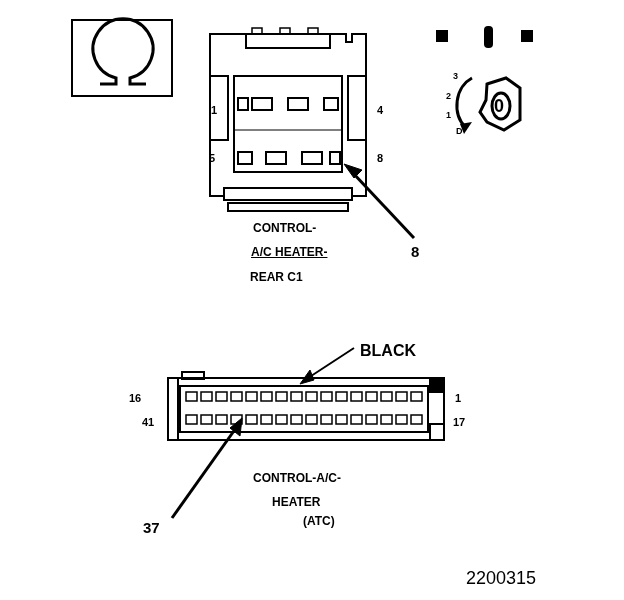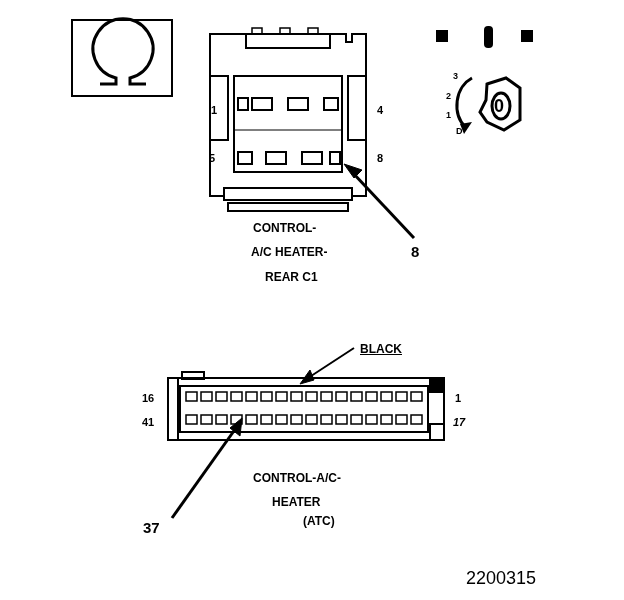--- a/index.html
+++ b/index.html
@@ -39,23 +39,22 @@
   }
   .callout {
     font-size: 15px;
     font-weight: bold;
   }
   .small-num {
     font-size: 9px;
     font-weight: bold;
   }
   .black-lbl {
-    font-size: 12px;
-    font-weight: bold;
-    text-decoration: underline;
+    font-size: 16px;
+    font-weight: bold;
   }
   .drawing-id {
     font-size: 18px;
     font-weight: normal;
   }
 </style>
 </head>
 <body>
 
 <div id="page">
@@ -180,37 +179,37 @@
     </g>
 
   </svg>
 
   <div class="lbl pin-num" style="left:211px; top:104px;">1</div>
   <div class="lbl pin-num" style="left:377px; top:104px;">4</div>
   <div class="lbl pin-num" style="left:209px; top:152px;">5</div>
   <div class="lbl pin-num" style="left:377px; top:152px;">8</div>
 
   <div class="lbl caption" style="left:253px; top:221px;">CONTROL-</div>
-  <div class="lbl caption" style="left:251px; top:245px;">A/C HEATER-</div>
-  <div class="lbl caption" style="left:265px; top:270px;">REAR C1</div>
+  <div class="lbl caption" style="left:251px; top:245px;text-decoration:underline;">A/C HEATER-</div>
+  <div class="lbl caption" style="left:250px; top:270px;">REAR C1</div>
 
   <div class="lbl callout" style="left:411px; top:243px;">8</div>
 
   <div class="lbl small-num" style="left:453px; top:71px;">3</div>
   <div class="lbl small-num" style="left:446px; top:91px;">2</div>
   <div class="lbl small-num" style="left:446px; top:110px;">1</div>
   <div class="lbl" style="left:494px; top:96px; font-size:18px; font-weight:bold;">0</div>
   <div class="lbl small-num" style="left:456px; top:126px;">D</div>
 
   <div class="lbl black-lbl" style="left:360px; top:342px;">BLACK</div>
 
-  <div class="lbl pin-num" style="left:142px; top:392px;text-align:right;">16</div>
+  <div class="lbl pin-num" style="left:129px; top:392px;text-align:right;">16</div>
   <div class="lbl pin-num" style="left:142px; top:416px;">41</div>
   <div class="lbl pin-num" style="left:455px; top:392px;">1</div>
-  <div class="lbl pin-num" style="left:453px; top:416px;font-style:italic;">17</div>
+  <div class="lbl pin-num" style="left:453px; top:416px;">17</div>
 
   <div class="lbl caption" style="left:253px; top:471px;">CONTROL-A/C-</div>
   <div class="lbl caption" style="left:272px; top:495px;">HEATER</div>
   <div class="lbl caption" style="left:283px; top:514px;margin-left:20px;">(ATC)</div>
 
   <div class="lbl callout" style="left:143px; top:519px;">37</div>
 
   <div class="lbl drawing-id" style="left:466px; top:568px;">2200315</div>
 
 </div>

